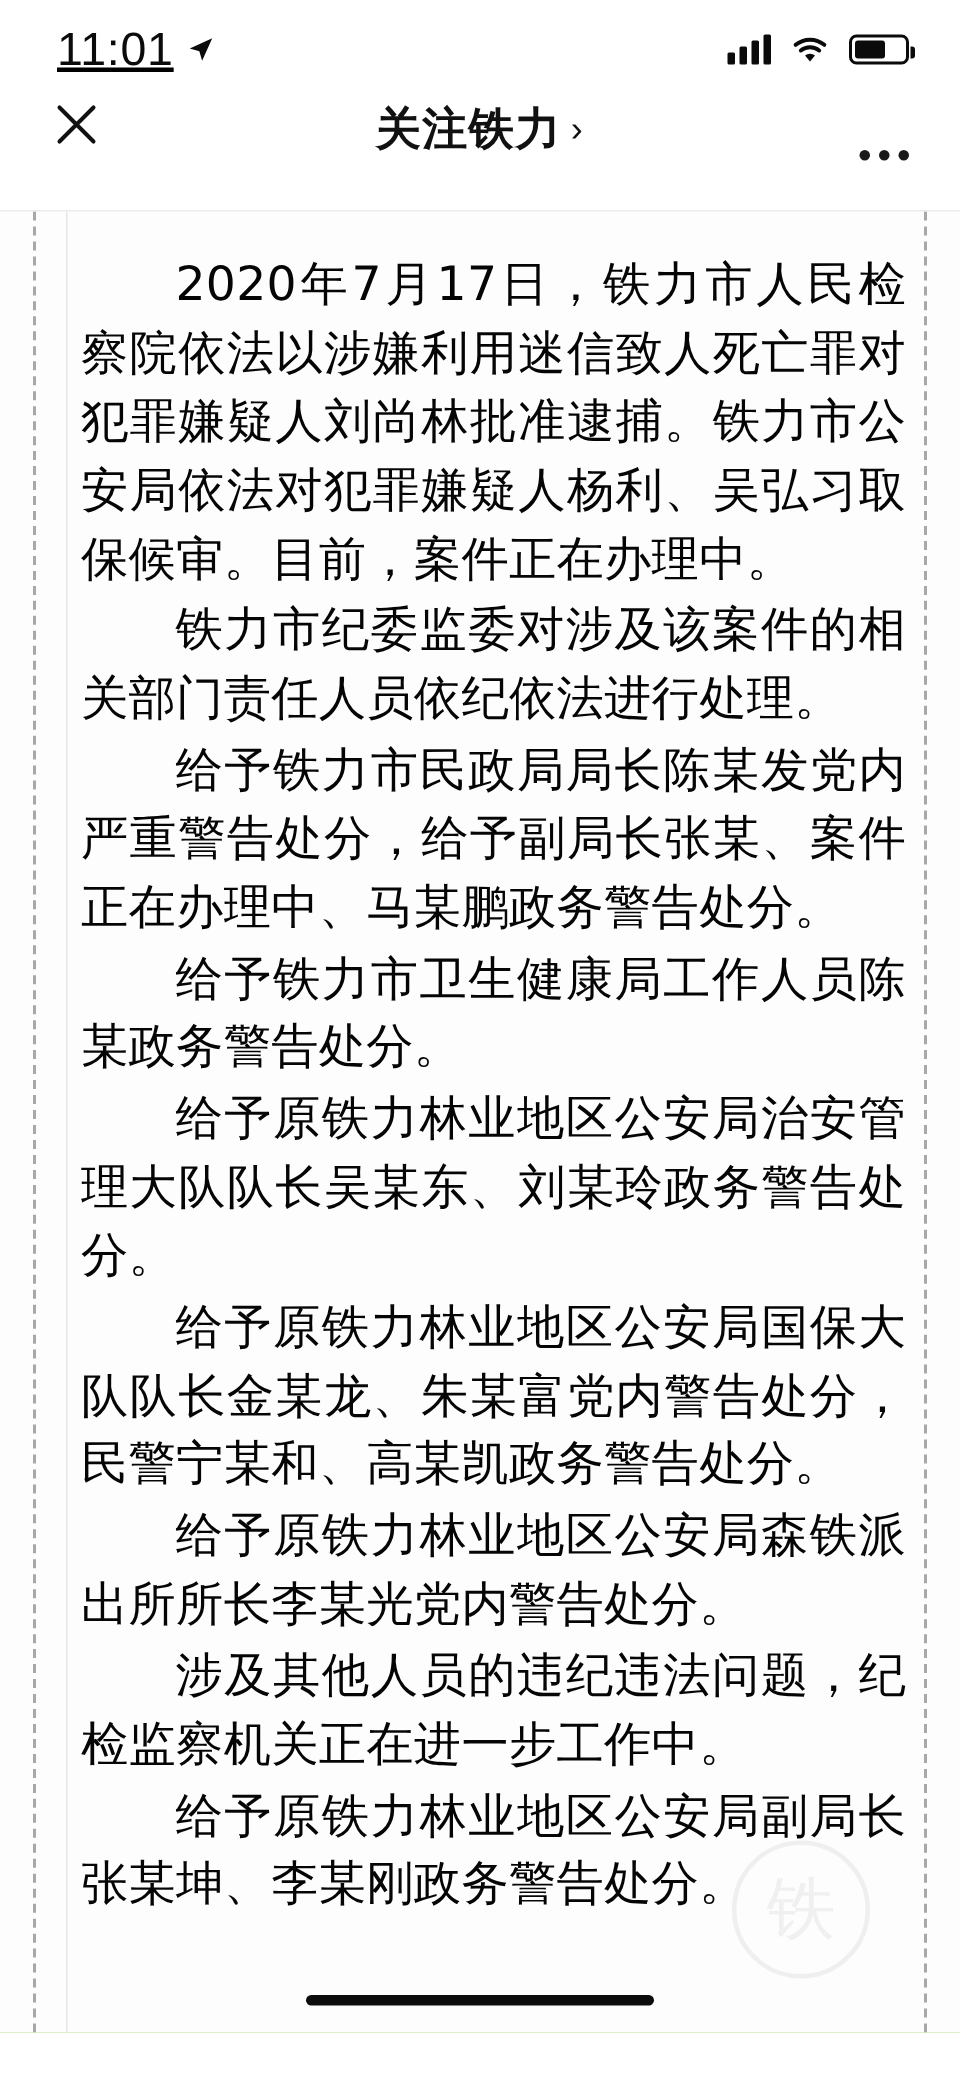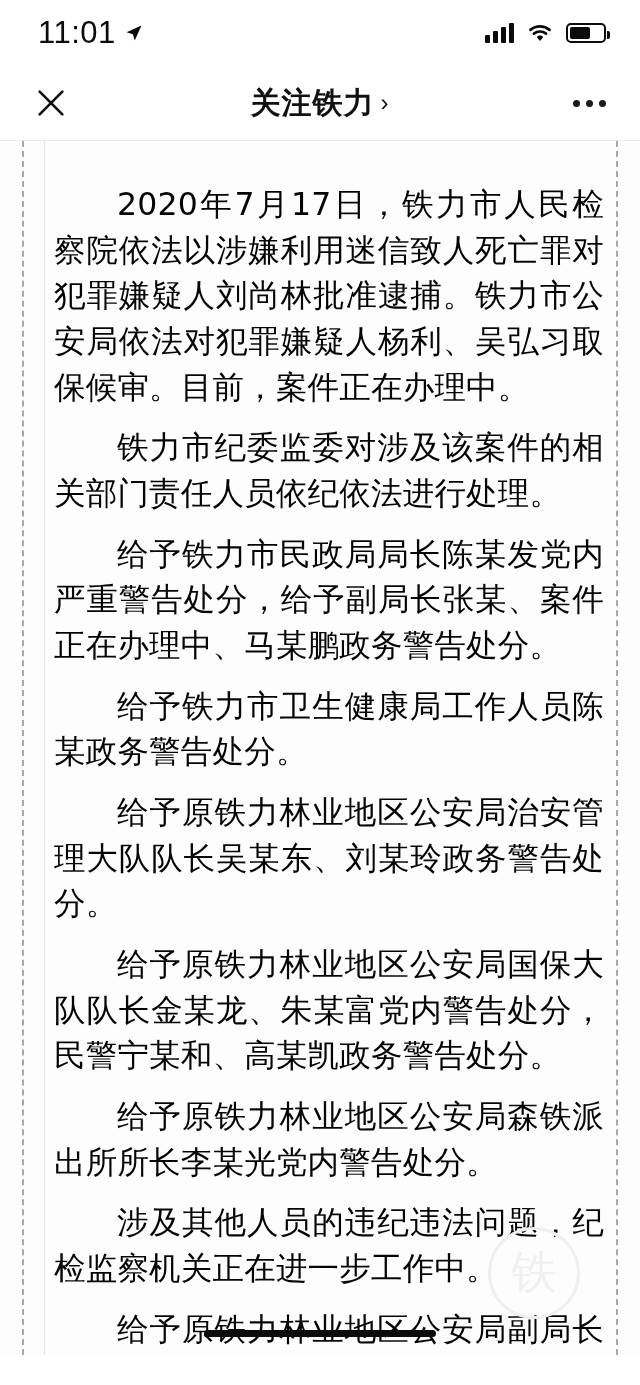--- a/index.html
+++ b/index.html
@@ -10,20 +10,21 @@
     font-family: "Liberation Sans", sans-serif;
     overflow: hidden;
   }
   .phone {
     position: relative;
     width: 640px;
     height: 1355px;
     background: #84cc16;
     display: flex;
     flex-direction: column;
+    text-decoration: underline;
   }
 
   
   .status-bar {
     height: 66px;
     flex: 0 0 66px;
     display: flex;
     align-items: center;
     justify-content: space-between;
     padding: 0 34px 0 38px;
@@ -84,21 +85,20 @@
     height: 100%;
     background: #0b0b0b;
     border-radius: 2px;
   }
 
   
   .nav-bar {
     height: 74px;
     flex: 0 0 74px;
     display: flex;
-    align-items: center;
     justify-content: space-between;
     padding: 0 34px;
     background: #ffffff;
     position: relative;
   }
   .close-icon {
     width: 34px; height: 34px;
     display: block;
   }
   .nav-title {
@@ -158,21 +158,21 @@
     right: 36px;
     top: 26px;
     font-family: "DejaVu Sans", sans-serif;
     font-size: 31.5px;
     line-height: 1.45;
     color: #050505;
     letter-spacing: 0.2px;
   }
   .doc p {
     text-indent: 2em;
-    margin: 15px 0 2px 0;
+    margin: 1px 0 2px 0;
     text-align: justify;
     text-justify: inter-ideograph;
     font-weight: 500;
   }
   
   .watermark {
     position: absolute;
     right: 60px;
     bottom: 36px;
     width: 92px;

